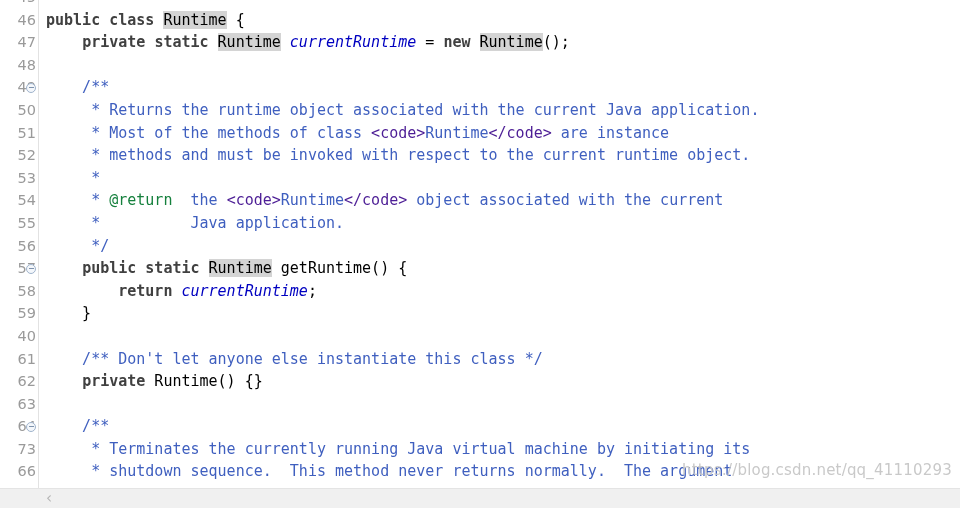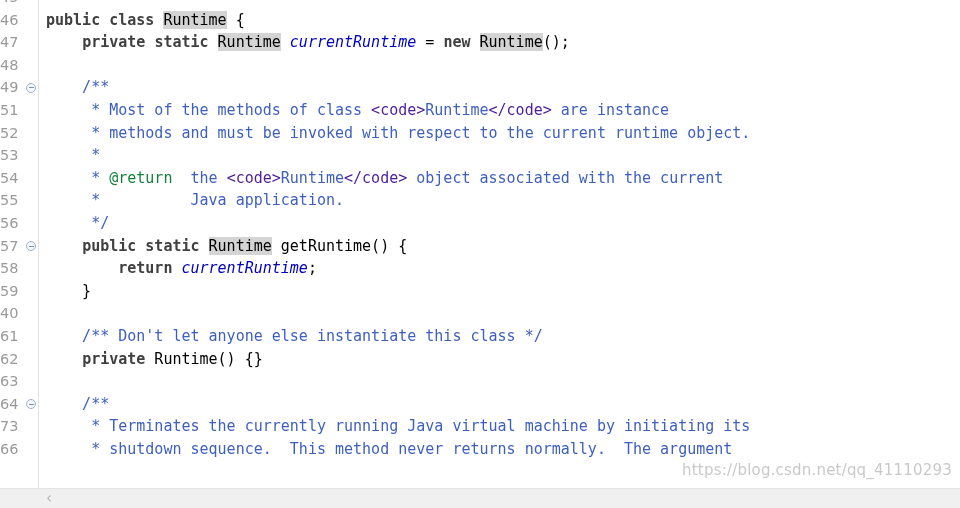--- a/index.html
+++ b/index.html
@@ -48,20 +48,21 @@
     font-size: 15px;
     letter-spacing: 0px;
   }
 
   
   .gutter {
     position: absolute;
     left: 0; top: 0;
     width: 38px;
     height: 22.6px;
+    text-align: right;
     color: #9a9a9a;
     font-size: 14.5px;
     font-family: "DejaVu Sans", "Liberation Sans", sans-serif;
     line-height: 22.6px;
     padding-right: 2px;
     user-select: none;
   }
 
   .fold {
     position: absolute;
@@ -154,20 +155,21 @@
 <div id="editor">
 
   <div class="code-area">
     <div class="gutter-rule"></div>
     <div class="lines" id="lines">
         <div class="line"><div class="gutter">45</div><div class="code"></div></div>
         <div class="line"><div class="gutter">46</div><div class="code"><span class="kw">public</span><span class="pln"> </span><span class="kw">class</span><span class="pln"> </span><span class="hl">Runtime</span><span class="pln"> {</span></div></div>
         <div class="line"><div class="gutter">47</div><div class="code"><span class="pln">    </span><span class="kw">private</span><span class="pln"> </span><span class="kw">static</span><span class="pln"> </span><span class="hl">Runtime</span><span class="pln"> </span><span class="fld">currentRuntime</span><span class="pln"> = </span><span class="kw">new</span><span class="pln"> </span><span class="hl">Runtime</span><span class="pln">();</span></div></div>
         <div class="line"><div class="gutter">48</div><div class="code"></div></div>
         <div class="line"><div class="gutter">49</div><div class="fold"></div><div class="code"><span class="doc">    /**</span></div></div>
+        <div class="line"><div class="gutter">50</div><div class="code"><span class="doc">     * Returns the runtime object associated with the current Java application.</span></div></div>
         <div class="line"><div class="gutter">51</div><div class="code"><span class="doc">     * Most of the methods of class </span><span class="tag">&lt;code&gt;</span><span class="doc">Runtime</span><span class="tag">&lt;/code&gt;</span><span class="doc"> are instance</span></div></div>
         <div class="line"><div class="gutter">52</div><div class="code"><span class="doc">     * methods and must be invoked with respect to the current runtime object.</span></div></div>
         <div class="line"><div class="gutter">53</div><div class="code"><span class="doc">     *</span></div></div>
         <div class="line"><div class="gutter">54</div><div class="code"><span class="doc">     * </span><span class="at">@return</span><span class="doc">  the </span><span class="tag">&lt;code&gt;</span><span class="doc">Runtime</span><span class="tag">&lt;/code&gt;</span><span class="doc"> object associated with the current</span></div></div>
         <div class="line"><div class="gutter">55</div><div class="code"><span class="doc">     *          Java application.</span></div></div>
         <div class="line"><div class="gutter">56</div><div class="code"><span class="doc">     */</span></div></div>
         <div class="line"><div class="gutter">57</div><div class="fold"></div><div class="code"><span class="pln">    </span><span class="kw">public</span><span class="pln"> </span><span class="kw">static</span><span class="pln"> </span><span class="hl">Runtime</span><span class="pln"> getRuntime() {</span></div></div>
         <div class="line"><div class="gutter">58</div><div class="code"><span class="pln">        </span><span class="kw">return</span><span class="pln"> </span><span class="fld">currentRuntime</span><span class="pln">;</span></div></div>
         <div class="line"><div class="gutter">59</div><div class="code"><span class="pln">    }</span></div></div>
         <div class="line"><div class="gutter">40</div><div class="code"></div></div>

